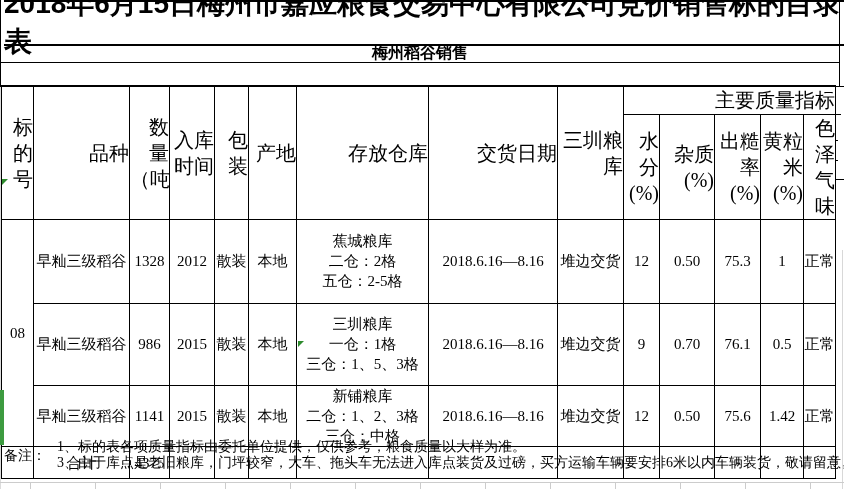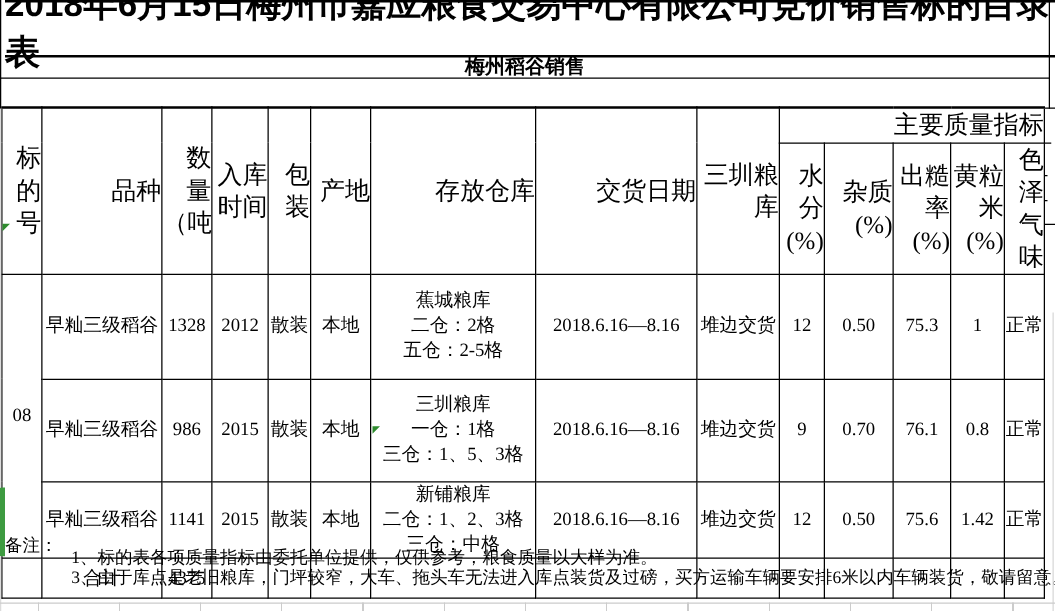--- a/index.html
+++ b/index.html
@@ -33,21 +33,21 @@
   .green-strip{position:absolute;left:0;top:390px;width:4px;height:55px;background:#3d9b40;}
   .corner-tri{position:absolute;width:0;height:0;border-top:6px solid #2e8b2e;border-right:6px solid transparent;}
   .tri-1{left:2px;top:179px;} .tri-2{left:298px;top:341px;}
   .stub{position:absolute;background:#000;height:1px;}
   .faint-v{position:absolute;width:1px;background:#d8d8d8;}
   .faint-h{position:absolute;height:1px;background:#cccccc;}
   .bottom-ticks{position:absolute;left:30px;top:482px;width:814px;height:7px;
     background:repeating-linear-gradient(to right,#cccccc 0 1px,transparent 1px 65px);}
 
   
-  .notes-label{position:absolute;left:4px;top:428px;font-size:14px;}
+  .notes-label{position:absolute;left:4px;top:447px;font-size:14px;}
   .notes-list{position:absolute;left:57px;top:439px;width:786px;font-size:14px;}
   .notes-list div{height:15.5px;line-height:15.5px;white-space:nowrap;}
 </style>
 </head>
 <body>
 
 <div id="page">
 
   <div class="v-edge" style="left:0;"></div>
   <div class="v-edge" style="left:839px;"></div>
@@ -132,21 +132,21 @@
       <td>散装</td>
       <td>本地</td>
       <td class="warehouse">三圳粮库
 一仓：1格
 三仓：1、5、3格</td>
       <td>2018.6.16—8.16</td>
       <td>堆边交货</td>
       <td>9</td>
       <td>0.70</td>
       <td>76.1</td>
-      <td>0.8</td>
+      <td>0.5</td>
       <td>正常</td>
     </tr>
     <tr class="r3">
       <td>早籼三级稻谷</td>
       <td>1141</td>
       <td>2015</td>
       <td>散装</td>
       <td>本地</td>
       <td class="warehouse">新铺粮库
 二仓：1、2、3格

